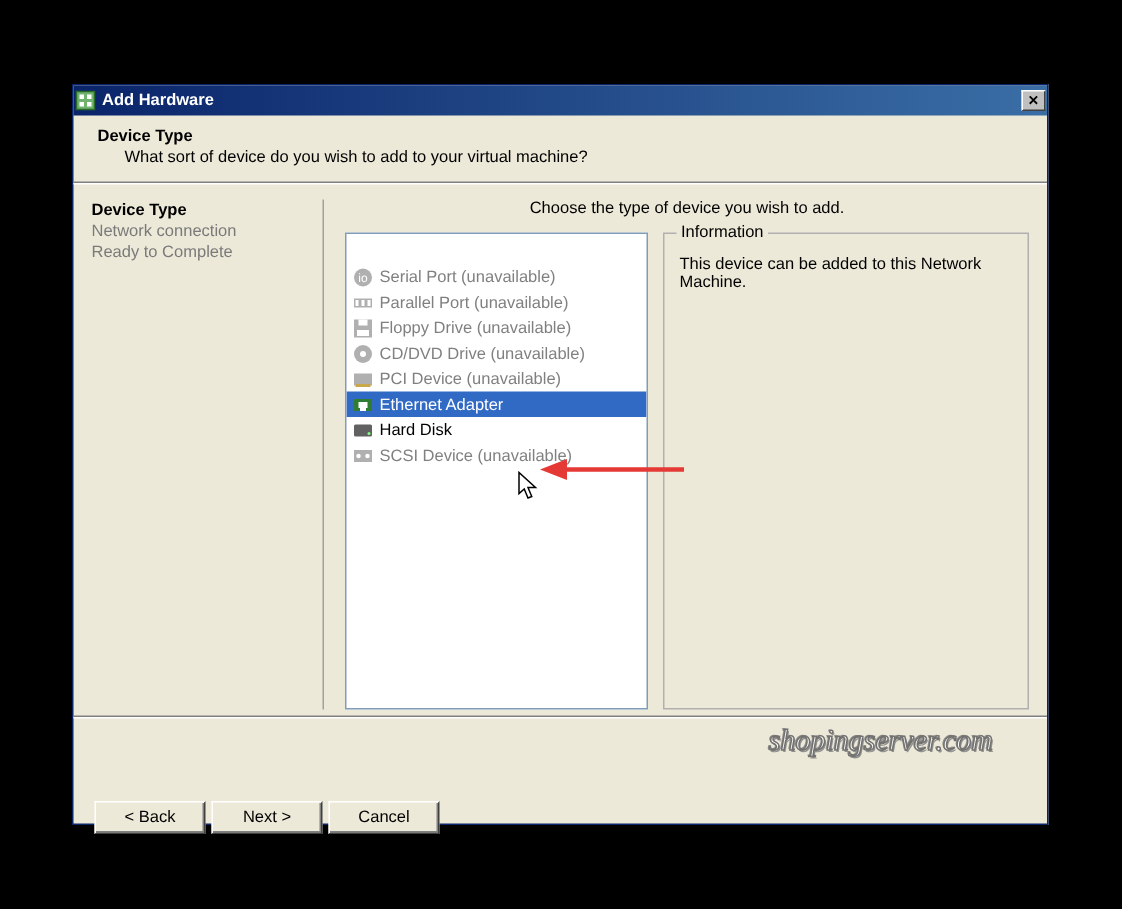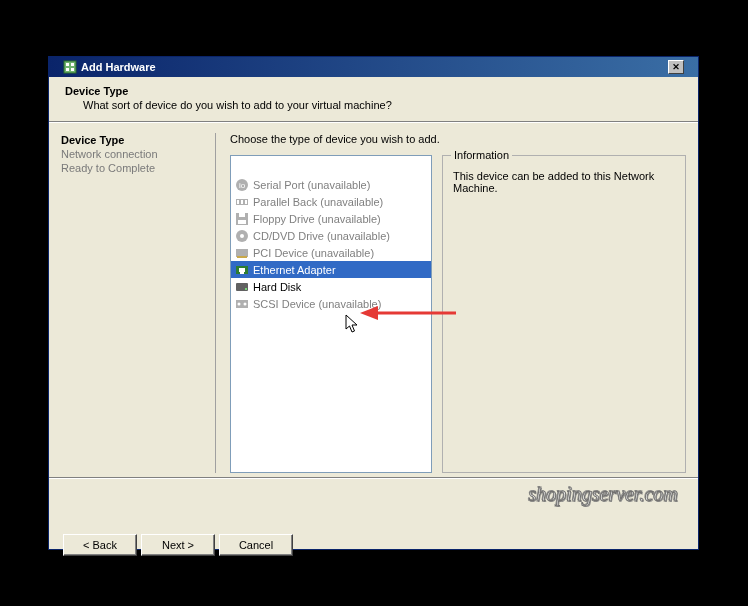--- a/index.html
+++ b/index.html
@@ -18,21 +18,21 @@
   width: 651px; height: 494px;
   background: #ece9d8;
   border: 1px solid #0a246a;
 }
 .titlebar {
   height: 20px;
   background: linear-gradient(to right, #0a246a, #3a6ea5);
   color: #fff;
   display: flex;
   align-items: center;
-  padding: 0 14px;
+  padding: 0 1px;
 }
 .title-icon {
   width: 14px; height: 14px;
   margin-right: 4px;
   display: inline-flex;
   align-items: center;
   justify-content: center;
 }
 .title-text { font-weight: bold; flex: 1; }
 .close-btn {
@@ -72,21 +72,21 @@
 .nav-item {
   padding: 1px 0;
   color: #7a7a7a;
   cursor: pointer;
 }
 .nav-item.active { color: #000; font-weight: bold; }
 .main {
   flex: 1;
   padding-left: 14px;
 }
-.main-instr { margin-bottom: 10px; color: #000; }
+.main-instr { margin-bottom: 10px; color: #000; text-align: center; }
 .main-row { display: flex; gap: 10px; }
 .device-list {
   width: 202px;
   height: 318px;
   background: #fff;
   border: 1px solid #7f9db9;
   padding: 20px 0;
   overflow: hidden;
 }
 .device-item {
@@ -144,21 +144,21 @@
   left: 345px; top: 314px;
   pointer-events: none;
 }
 .arrow-svg {
   position: absolute;
   left: 358px; top: 303px;
   pointer-events: none;
 }
 .watermark {
   position: absolute;
-  right: 70px; bottom: 100px;
+  right: 86px; bottom: 100px;
   font-family: Georgia, serif;
   font-size: 20px;
   font-style: italic;
   color: #fff;
   -webkit-text-stroke: 1px #666;
   text-shadow: 1px 1px 0 #888, -1px -1px 0 #888;
   opacity: 0.9;
   pointer-events: none;
 }
 </style>
@@ -210,21 +210,21 @@
             </div>
             <div class="device-item disabled">
               <span class="di-icon">
                 <svg width="16" height="16" viewBox="0 0 16 16">
                   <rect x="2" y="5" width="12" height="6" fill="#b0b0b0"></rect>
                   <rect x="3" y="6" width="2" height="4" fill="#fff"></rect>
                   <rect x="7" y="6" width="2" height="4" fill="#fff"></rect>
                   <rect x="11" y="6" width="2" height="4" fill="#fff"></rect>
                 </svg>
               </span>
-              <span>Parallel Back (unavailable)</span>
+              <span>Parallel Port (unavailable)</span>
             </div>
             <div class="device-item disabled">
               <span class="di-icon">
                 <svg width="16" height="16" viewBox="0 0 16 16">
                   <rect x="2" y="2" width="12" height="12" fill="#b0b0b0"></rect>
                   <rect x="5" y="2" width="6" height="4" fill="#fff"></rect>
                   <rect x="4" y="9" width="8" height="4" fill="#fff"></rect>
                 </svg>
               </span>
               <span>Floppy Drive (unavailable)</span>

